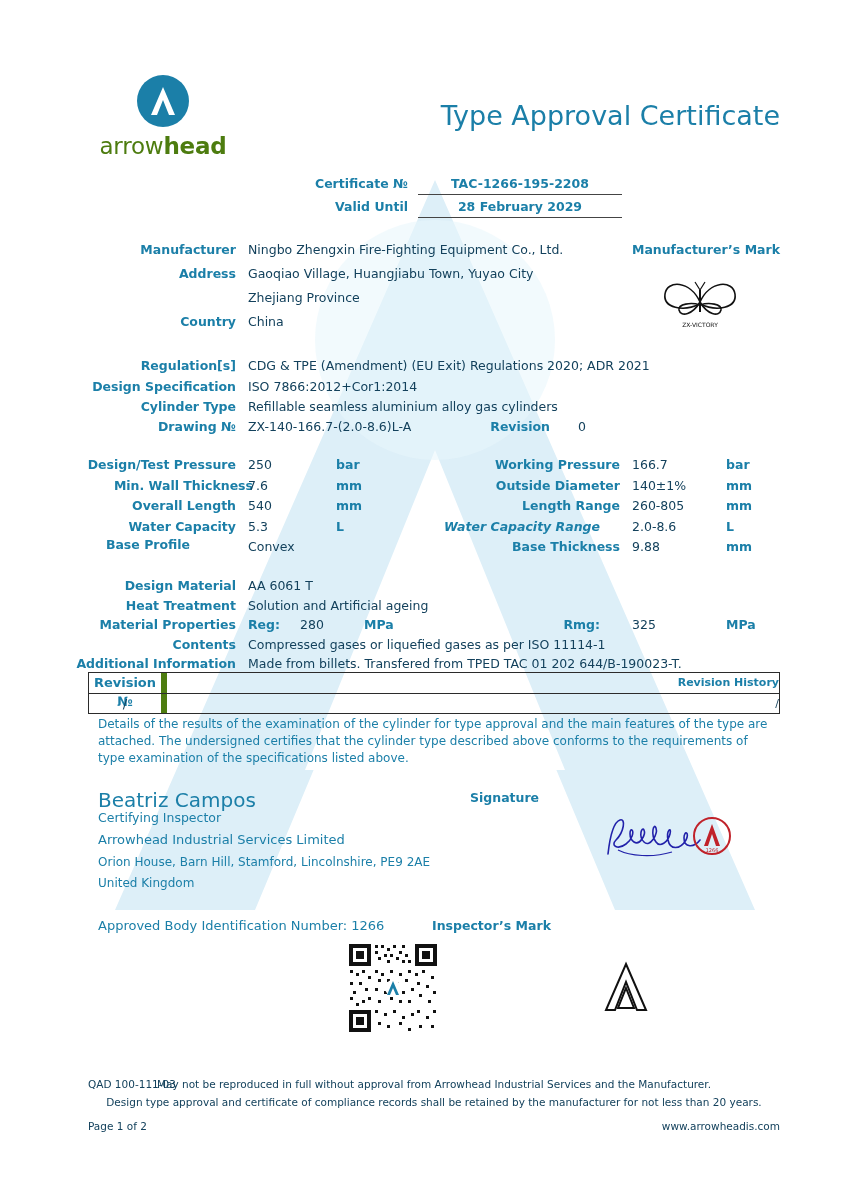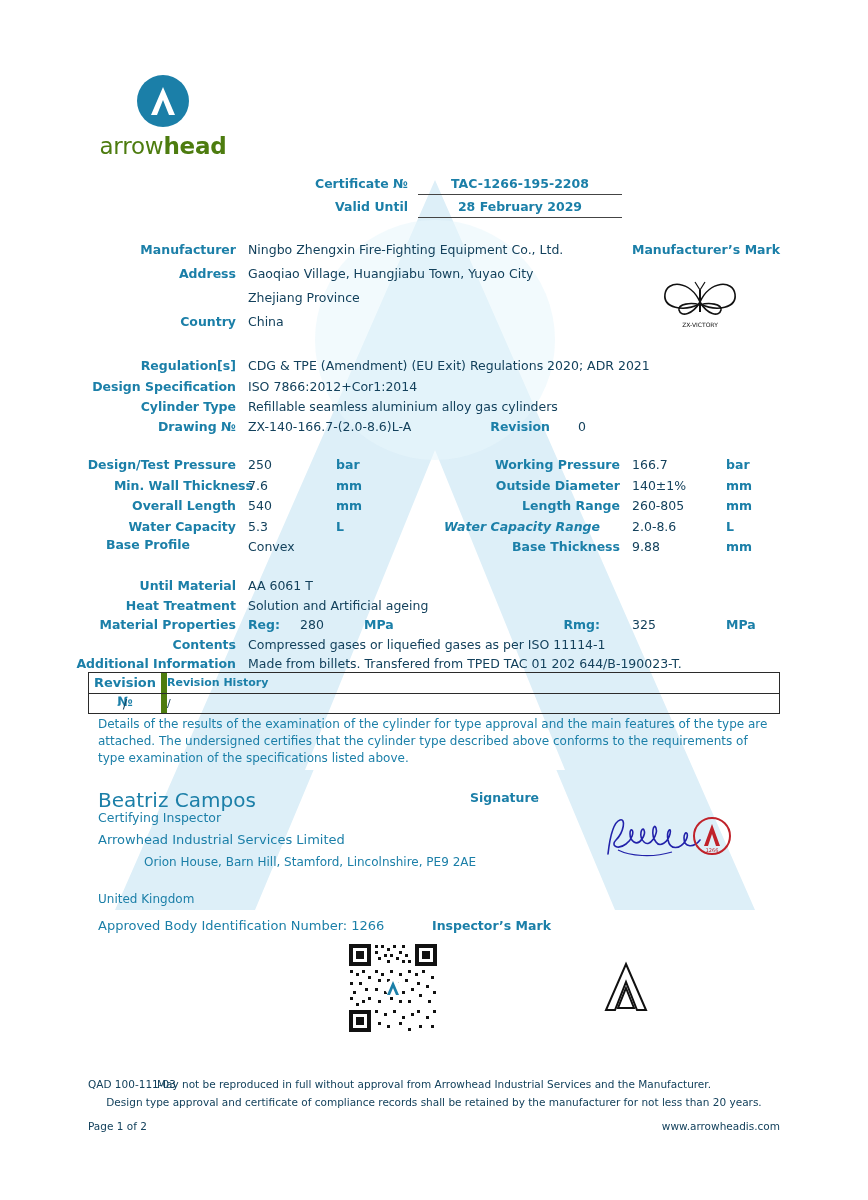--- a/index.html
+++ b/index.html
@@ -126,21 +126,21 @@
     border-right: 6px solid #4d7c0f;
     box-sizing: border-box;
     text-align: center;
     font-size: 13px;
     font-weight: 700;
     color: #1b7fa8;
     line-height: 19px;
   }
   .rev-c2 {
     flex: 1;
-    text-align: left;
+    text-align: right;
     font-size: 11px;
     font-weight: 700;
     color: #1b7fa8;
     line-height: 19px;
   }
   .rev-body .rev-c1, .rev-body .rev-c2 {
     font-weight: 400;
     color: #13415c;
   }
 
@@ -228,20 +228,21 @@
 
     <div class="header">
       <div class="logo">
         <svg class="logo-mark" viewBox="0 0 52 52" xmlns="http://www.w3.org/2000/svg">
           <circle cx="26" cy="26" r="26" fill="#1b7fa8"></circle>
           <path d="M26 12 L38 40 L32 40 L26 25 L20 40 L14 40 Z" fill="#ffffff"></path>
           <path d="M26 30 L31 41 L21 41 Z" fill="#1b7fa8"></path>
         </svg>
         <div class="logo-text"><span>arrow</span><b>head</b></div>
       </div>
+      <div class="doc-title">Type Approval Certificate</div>
     </div>
 
     <div class="lbl" style="left:178px; top:176px; width:230px;">Certificate №</div>
     <div class="cn" style="left:420px; top:176px; width:200px;">TAC-1266-195-2208</div>
     <div class="underline" style="left:418px; top:194px; width:204px;"></div>
 
     <div class="lbl" style="left:178px; top:199px; width:230px;">Valid Until</div>
     <div class="cn" style="left:420px; top:199px; width:200px;">28 February 2029</div>
     <div class="underline" style="left:418px; top:217px; width:204px;"></div>
 
@@ -313,21 +314,21 @@
     <div class="unit" style="left:726px; top:498px;">mm</div>
 
     <div class="lbl" style="left:380px; top:519px; width:220px;font-style:italic;">Water Capacity Range</div>
     <div class="val" style="left:632px; top:519px;">2.0-8.6</div>
     <div class="unit" style="left:726px; top:519px;">L</div>
 
     <div class="lbl" style="left:420px; top:539px; width:200px;">Base Thickness</div>
     <div class="val" style="left:632px; top:539px;">9.88</div>
     <div class="unit" style="left:726px; top:539px;">mm</div>
 
-    <div class="lbl" style="left:80px; top:578px; width:156px;">Until Material</div>
+    <div class="lbl" style="left:80px; top:578px; width:156px;">Design Material</div>
     <div class="val" style="left:248px; top:578px;">AA 6061 T</div>
 
     <div class="lbl" style="left:80px; top:598px; width:156px;">Heat Treatment</div>
     <div class="val" style="left:248px; top:598px;">Solution and Artificial ageing</div>
 
     <div class="lbl" style="left:60px; top:617px; width:176px;">Material Properties</div>
     <div class="lbl" style="left:200px; top:617px; width:80px;">Reg:</div>
     <div class="val" style="left:300px; top:617px;">280</div>
     <div class="unit" style="left:364px; top:617px;">MPa</div>
     <div class="lbl" style="left:520px; top:617px; width:80px;">Rmg:</div>
@@ -349,22 +350,22 @@
         <div class="rev-c1">/</div>
         <div class="rev-c2">/</div>
       </div>
     </div>
 
     <div class="statement">Details of the results of the examination of the cylinder for type approval and the main features of the type are attached. The undersigned certifies that the cylinder type described above conforms to the requirements of type examination of the specifications listed above.</div>
 
     <div class="sig-line" style="left:98px; top:788px; font-size:20px;">Beatriz Campos</div>
     <div class="sig-line" style="left:98px; top:810px; font-size:12.5px;">Certifying Inspector</div>
     <div class="sig-line" style="left:98px; top:832px; font-size:13px;">Arrowhead Industrial Services Limited</div>
-    <div class="sig-line" style="left:98px; top:855px; font-size:12px;margin-left:46px;">Orion House, Barn Hill, Stamford, Lincolnshire, PE9 2AE</div>
-    <div class="sig-line" style="left:98px; top:876px; font-size:12px;margin-top:16px;">United Kingdom</div>
+    <div class="sig-line" style="left:98px; top:855px; font-size:12px;">Orion House, Barn Hill, Stamford, Lincolnshire, PE9 2AE</div>
+    <div class="sig-line" style="left:98px; top:876px; font-size:12px;">United Kingdom</div>
 
     <div class="sig-lbl" style="left:470px; top:790px;">Signature</div>
 
     <svg id="signature" viewBox="0 0 140 62" xmlns="http://www.w3.org/2000/svg">
       <path d="M8 48 C10 30, 14 16, 20 14 C26 12, 24 26, 16 34 C10 40, 18 44, 26 38 C32 34, 34 26, 32 24 C30 22, 28 32, 34 36 C40 40, 46 28, 44 24 C42 20, 38 30, 44 36 C50 42, 58 28, 56 22 C54 16, 50 28, 56 36 C60 42, 68 36, 70 28 C72 20, 66 24, 68 34 C70 44, 80 44, 86 34 C90 26, 84 24, 84 32 C84 42, 94 42, 100 34" fill="none" stroke="#2222aa" stroke-width="1.6" stroke-linecap="round"></path>
       <path d="M18 44 C30 50, 52 52, 72 46" fill="none" stroke="#2222aa" stroke-width="1.2"></path>
       <circle cx="112" cy="30" r="18" fill="none" stroke="#c0222a" stroke-width="2"></circle>
       <path d="M112 18 L120 40 L116 40 L112 28 L108 40 L104 40 Z" fill="#c0222a"></path>
       <text x="112" y="46" font-size="5" text-anchor="middle" fill="#c0222a" font-family="DejaVu Sans, sans-serif">1266</text>
     </svg>

